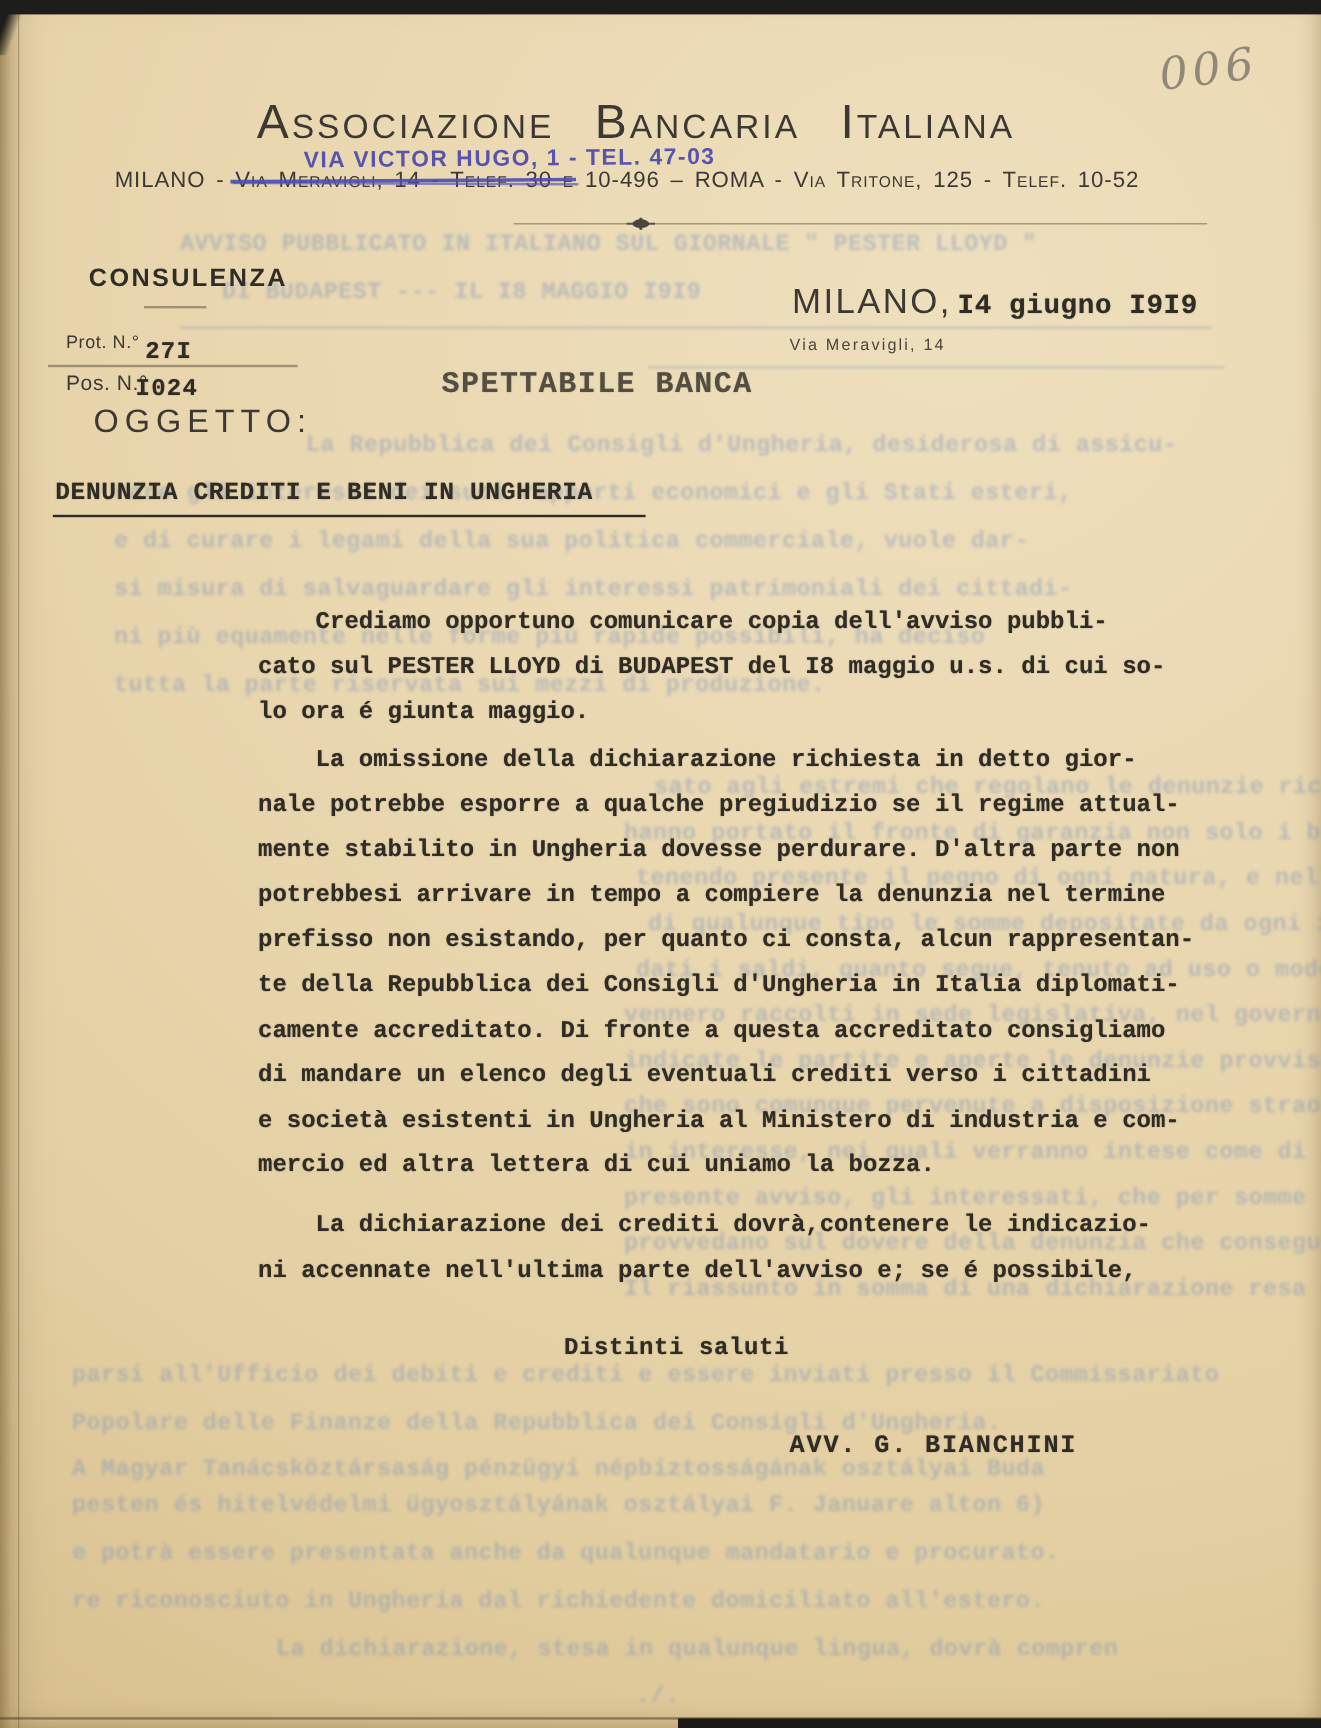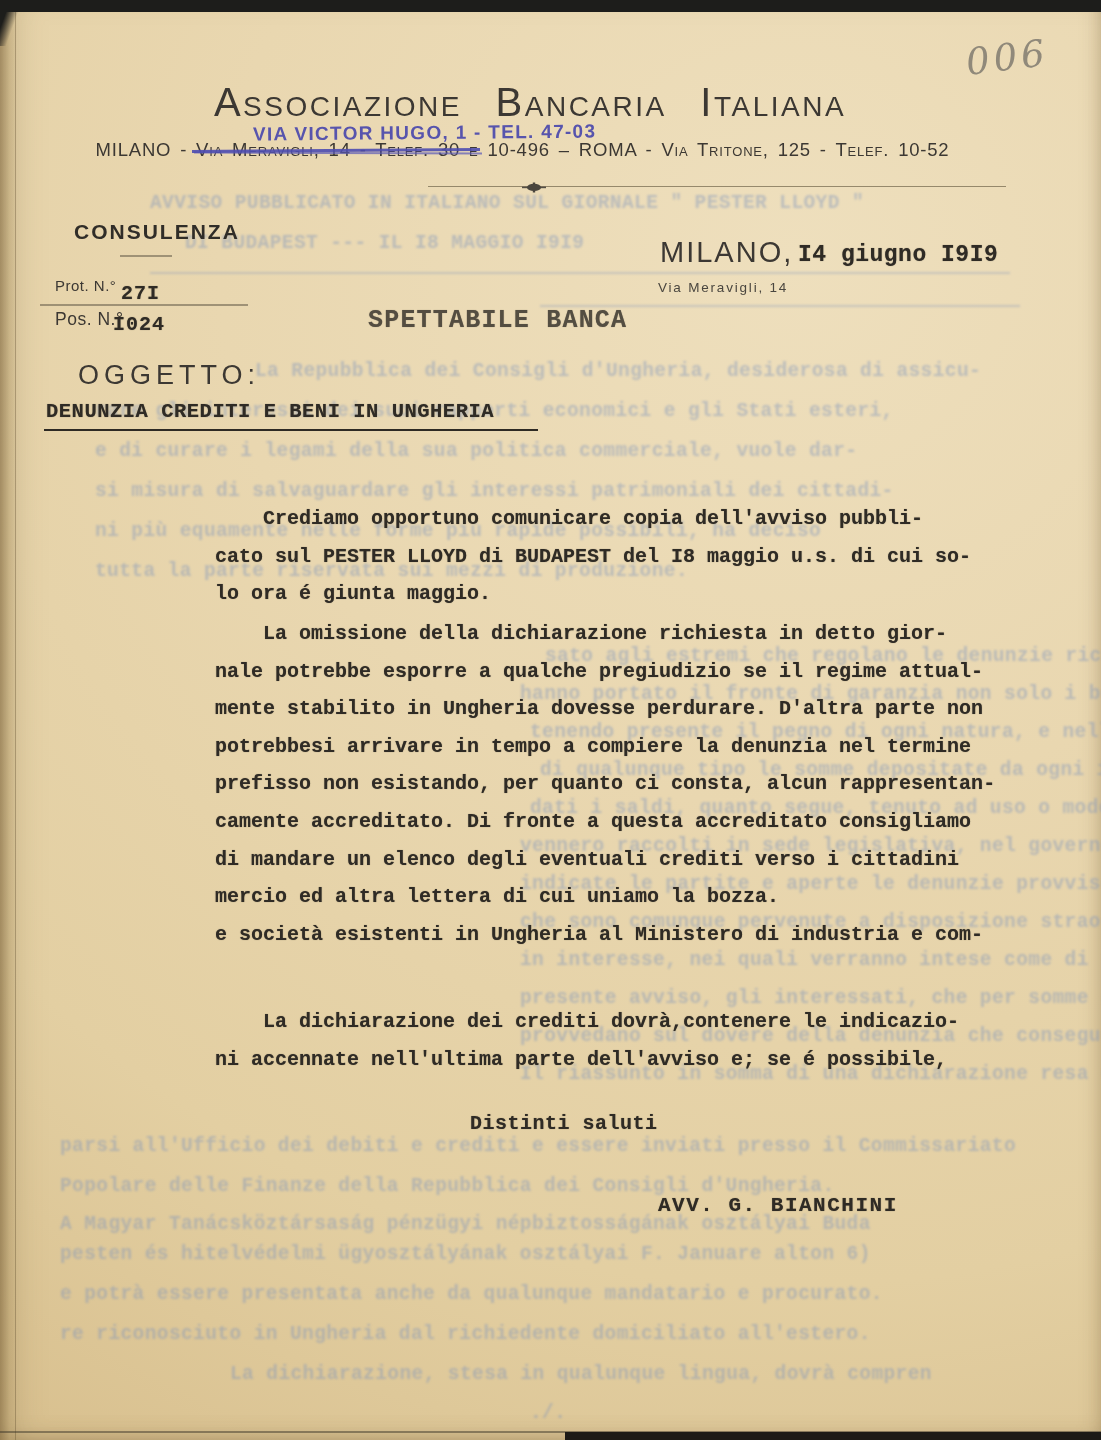--- a/index.html
+++ b/index.html
@@ -89,21 +89,21 @@
   .ref-rule { position:absolute; left:40px; top:304px; width:208px; height:1.5px; background:rgba(110,100,80,.6); }
   .pos-label  { position:absolute; left:55px; top:309px; font-size:17.5px; font-variant:normal; letter-spacing:.5px; }
   .pos-value  { position:absolute; left:113px; top:313px; font-size:20px; letter-spacing:1px; }
 
   .date-city   { position:absolute; left:660px; top:236px; font-size:29px; letter-spacing:2px; font-variant:normal; }
   .date-typed  { position:absolute; left:798px; top:242px; font-size:23px; letter-spacing:.5px; }
   .date-street { position:absolute; left:658px; top:280px; font-size:13.5px; letter-spacing:1.8px; font-variant:normal; color:#4a463f; }
 
   .recipient { position:absolute; left:368px; top:306px; font-size:25px; letter-spacing:1.2px; opacity:.8; }
 
-  .oggetto { position:absolute; left:78px; top:360px; font-size:27px; letter-spacing:5px; font-variant:normal; }
+  .oggetto { position:absolute; left:78px; top:336px; font-size:27px; letter-spacing:5px; font-variant:normal; }
   .subject {
     position:absolute; left:44px; top:400px; font-size:20.5px; letter-spacing:.5px;
     padding:0 44px 6px 2px; border-bottom:2.6px solid #2e2a24;
   }
 
   .bodytext { position:absolute; inset:0; }
   .bodytext .para {
     position:absolute; left:215px; width:812px;
     font-family:"Liberation Mono", monospace; font-weight:bold; color:#2f2b25;
     text-shadow:0 0 1px rgba(47,43,37,.55);
@@ -197,24 +197,25 @@
           <div class="line indent">Crediamo opportuno comunicare copia dell'avviso pubbli-</div>
           <div class="line">cato sul PESTER LLOYD di BUDAPEST del I8 maggio u.s. di cui so-</div>
           <div class="line">lo ora é giunta maggio.</div>
         </div>
         <div class="para">
           <div class="line indent">La omissione della dichiarazione richiesta in detto gior-</div>
           <div class="line">nale potrebbe esporre a qualche pregiudizio se il regime attual-</div>
           <div class="line">mente stabilito in Ungheria dovesse perdurare. D'altra parte non</div>
           <div class="line">potrebbesi arrivare in tempo a compiere la denunzia nel termine</div>
           <div class="line">prefisso non esistando, per quanto ci consta, alcun rappresentan-</div>
+          <div class="line">te della Repubblica dei Consigli d'Ungheria in Italia diplomati-</div>
           <div class="line">camente accreditato. Di fronte a questa accreditato consigliamo</div>
           <div class="line">di mandare un elenco degli eventuali crediti verso i cittadini</div>
+          <div class="line">e società esistenti in Ungheria al Ministero di industria e com-</div>
           <div class="line">mercio ed altra lettera di cui uniamo la bozza.</div>
-          <div class="line">e società esistenti in Ungheria al Ministero di industria e com-</div>
         </div>
         <div class="para">
           <div class="line indent">La dichiarazione dei crediti dovrà,contenere le indicazio-</div>
           <div class="line">ni accennate nell'ultima parte dell'avviso e; se é possibile,</div>
         </div>
       </div>
 
     <div class="closing tw">Distinti saluti</div>
     <div class="signature tw">AVV. G. BIANCHINI</div>
 

